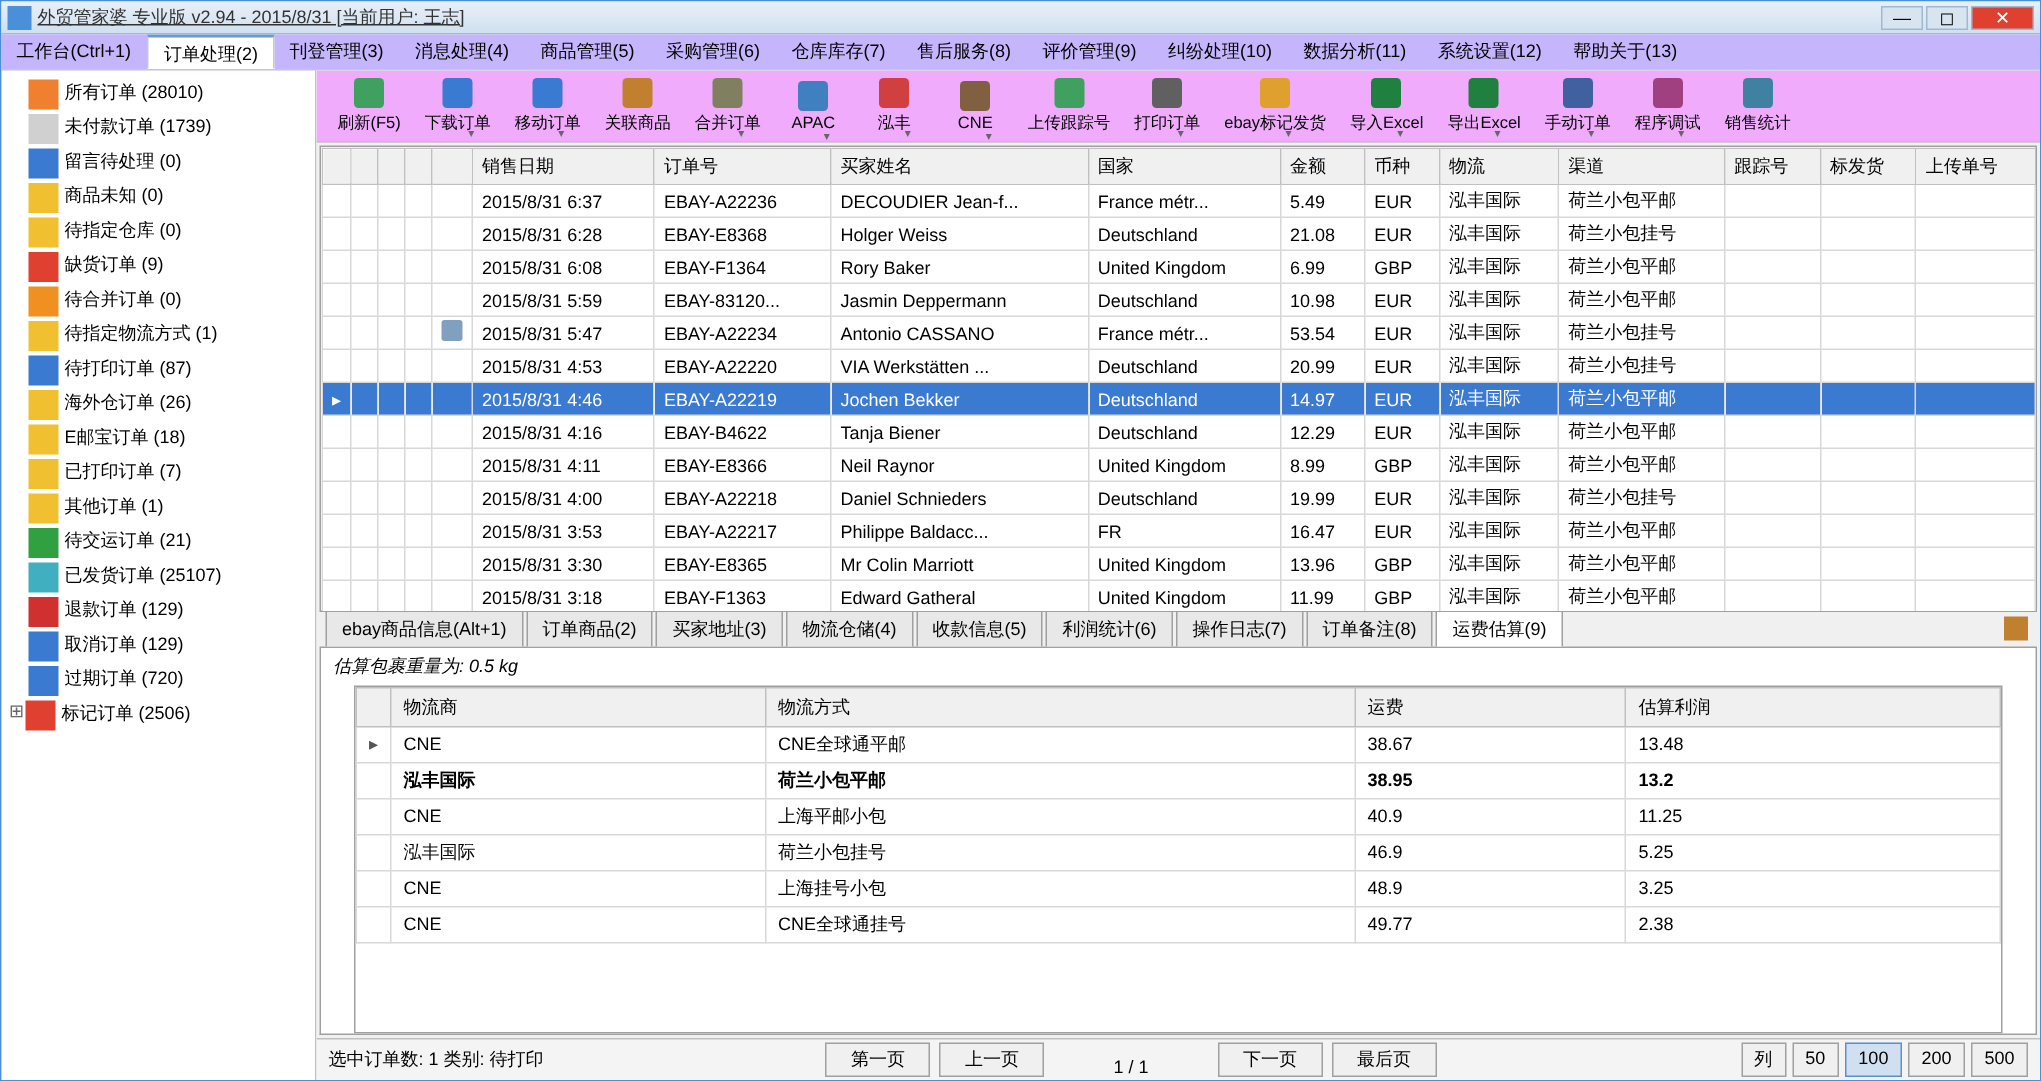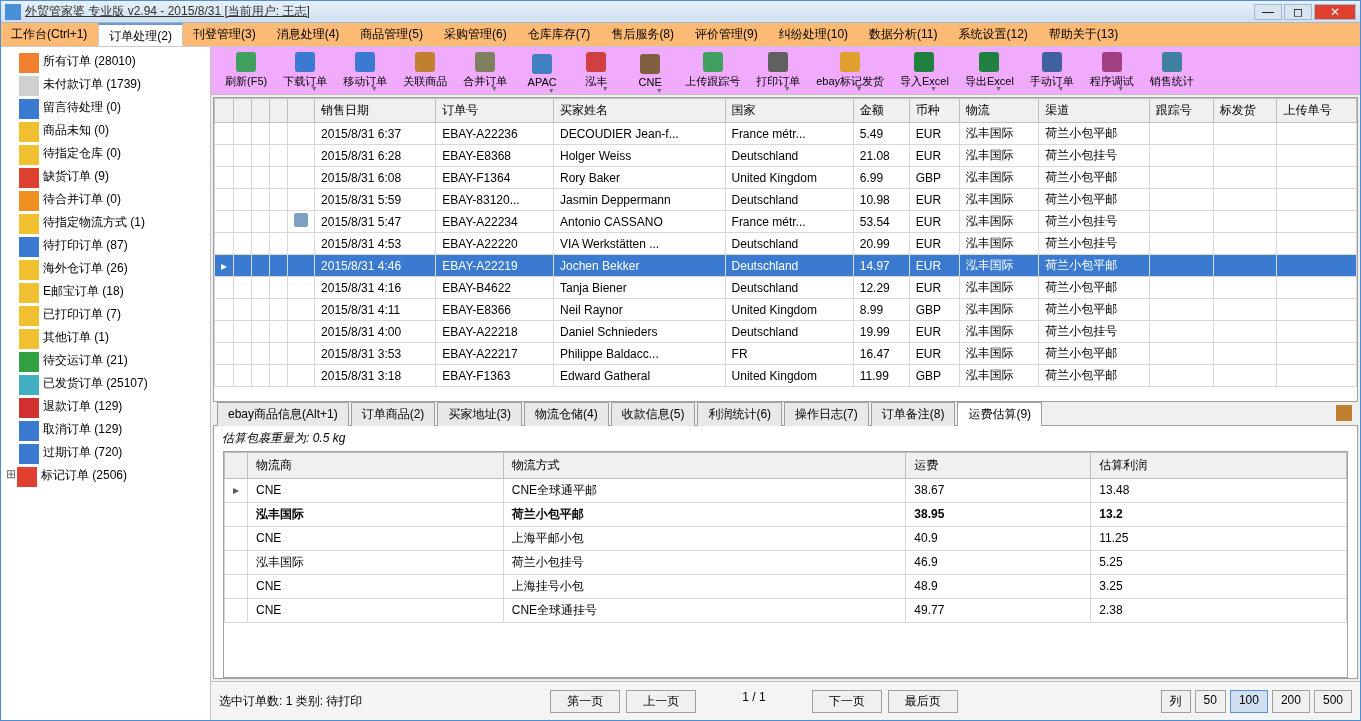--- a/index.html
+++ b/index.html
@@ -4,21 +4,21 @@
 <style>
 * { margin:0; padding:0; box-sizing:border-box; font-family:"Microsoft YaHei","SimSun",Arial,sans-serif; font-size:12px; }
 body { background:#f0f0f0; overflow:hidden; }
 .window { width:1361px; height:721px; display:flex; flex-direction:column; background:#fff; border:1px solid #4a90d9; }
 .titlebar { height:22px; background:linear-gradient(#e8f0f8,#d0e0f0); display:flex; align-items:center; padding:0 4px; border-bottom:1px solid #a0b8d0; }
 .titlebar .app-icon { width:16px; height:16px; background:#4a90d9; margin-right:4px; }
 .titlebar .title { flex:1; color:#333;text-decoration:underline; }
 .titlebar .winbtns { display:flex; gap:2px; }
 .winbtn { width:28px; height:16px; background:#d8e4f0; border:1px solid #a0b8d0; text-align:center; line-height:14px; cursor:pointer; }
 .winbtn.close { background:#e04030; color:#fff; width:42px; }
-.menubar { height:24px; background:#fdba74; border-bottom:1px solid #c8c8c8; display:flex; align-items:stretch; }
+.menubar { height:24px; background:#c4b5fd; border-bottom:1px solid #c8c8c8; display:flex; align-items:stretch; }
 .menubar .tab { padding:0 10px; line-height:23px; cursor:pointer; border-right:1px solid transparent; }
 .menubar .tab.active { background:#fff; border:1px solid #c8c8c8; border-bottom:1px solid #fff; border-top:2px solid #6a9ad0; }
 .main { flex:1; display:flex; overflow:hidden; }
 .sidebar { width:210px; background:#fff; border-right:1px solid #c0c0c0; overflow:auto; padding:4px 0; }
 .side-item { display:flex; align-items:flex-start; padding:2px 4px 2px 18px; cursor:pointer; height:23px; }
 .side-item .icon { width:20px; height:20px; margin-right:4px; display:inline-block; }
 .side-item.exp { padding-left:4px; }
 .side-item .expander { width:12px; text-align:center; color:#666; }
 .content { flex:1; display:flex; flex-direction:column; overflow:hidden; background:#f0f0f0; }
 .toolbar { height:48px; background:#f0abfc; border-bottom:1px solid #c0c0c0; display:flex; align-items:center; padding:0 8px; gap:4px; overflow:hidden; }
@@ -26,33 +26,33 @@
 .tbtn .ticon { width:20px; height:20px; background:#5a8fd0; border-radius:3px; margin-bottom:2px; position:relative; }
 .tbtn .tlabel { font-size:11px; white-space:nowrap; }
 .tbtn.dd::after { content:"▾"; font-size:8px; color:#666; position:absolute; margin-top:32px; margin-left:18px; }
 .grid-area { flex:1; display:flex; flex-direction:column; overflow:hidden; padding:2px; }
 .grid-wrap { flex:1.2; background:#fff; border:1px solid #a0a0a0; overflow:auto; position:relative; }
 table.grid { border-collapse:collapse; width:100%; font-family:"SimSun",monospace; }
 table.grid th { background:#f0f0f0; border:1px solid #c0c0c0; padding:3px 6px; text-align:left; font-weight:normal; font-size:12px; position:sticky; top:0; }
 table.grid td { border:1px solid #d8d8d8; padding:2px 6px; white-space:nowrap; overflow:hidden; font-size:12px; height:22px; }
 table.grid tr.sel td { background:#3a7ad0; color:#fff; }
 .row-ind { width:18px; text-align:center; color:#555; }
-.subtabs { height:24px; background:#f0f0f0; display:flex; align-items:flex-start; border-bottom:1px solid #a0a0a0; padding-left:4px; }
+.subtabs { height:24px; background:#f0f0f0; display:flex; align-items:center; border-bottom:1px solid #a0a0a0; padding-left:4px; }
 .subtab { padding:3px 10px; border:1px solid #a0a0a0; border-bottom:none; margin-right:2px; background:#e8e8e8; cursor:pointer; font-size:12px; }
 .subtab.active { background:#fff; }
 .subtabs .book-icon { margin-left:auto; margin-right:6px; width:16px; height:16px; background:#c08030; align-self:center; }
 .estimate-panel { flex:1; background:#fff; border:1px solid #a0a0a0; border-top:none; display:flex; flex-direction:column; overflow:hidden; }
 .est-header { padding:4px 8px;font-style:italic; }
-.est-grid-wrap { flex:1; overflow:auto; margin:0 9px; border:1px solid #a0a0a0; }
+.est-grid-wrap { flex:1; overflow:auto; margin:0 22px; border:1px solid #a0a0a0; }
 table.est { border-collapse:collapse; width:100%; }
 table.est th { background:#f0f0f0; border:1px solid #c0c0c0; padding:4px 8px; text-align:left; font-weight:normal; }
 table.est td { border:1px solid #d8d8d8; padding:3px 8px; height:22px; }
 table.est tr.bold td { font-weight:bold; }
-.statusbar { height:39px; background:#f4f4f4; border-top:1px solid #c0c0c0; display:flex; align-items:center; padding:0 8px; gap:8px; }
-.statusbar .pagers { margin-left:180px; display:flex; gap:6px; align-items:flex-start; }
+.statusbar { height:28px; background:#f4f4f4; border-top:1px solid #c0c0c0; display:flex; align-items:center; padding:0 8px; gap:8px; }
+.statusbar .pagers { margin-left:180px; display:flex; gap:6px; align-items:flex-end; }
 .pbtn { border:1px solid #a0a0a0; background:#f0f0f0; padding:2px 16px; cursor:pointer; }
 .statusbar .right { margin-left:auto; display:flex; gap:4px; }
 .szbtn { border:1px solid #a0a0a0; background:#f0f0f0; padding:2px 8px; cursor:pointer; }
 .szbtn.active { background:#d0e0f0; border-color:#5a8fd0; }
 
 .i-home{background:#f08030}.i-gray{background:#d0d0d0}.i-blue{background:#3a7ad0}.i-warn{background:#f0c030}.i-red{background:#e04030}.i-orange{background:#f09020}.i-star{background:#f0c030}.i-green{background:#30a040}.i-cyan{background:#40b0c0}.i-redbox{background:#d03030}
 .ticon.refresh{background:#40a060}.ticon.dl{background:#3a7ad0}.ticon.move{background:#3a7ad0}.ticon.link{background:#c08030}.ticon.merge{background:#808060}.ticon.globe{background:#4080c0}.ticon.ship{background:#d04040}.ticon.cne{background:#806040}.ticon.upload{background:#40a060}.ticon.print{background:#606060}.ticon.ebay{background:#e0a030}.ticon.excel{background:#208040}.ticon.hand{background:#4060a0}.ticon.debug{background:#a04080}.ticon.stats{background:#4080a0}
 .avatar-cell { width:16px; }
 .avatar { width:14px; height:14px; background:#80a0c0; border-radius:2px; display:inline-block; }
 </style>
@@ -456,20 +456,38 @@
                   <td></td>
                   <td></td>
                   <td></td>
                 </tr>
                 <tr>
                   <td class="row-ind"></td>
                   <td class="row-ind"></td>
                   <td class="row-ind"></td>
                   <td class="row-ind"></td>
                   <td class="avatar-cell"></td>
+                  <td>2015/8/31 3:30</td>
+                  <td>EBAY-E8365</td>
+                  <td>Mr Colin Marriott</td>
+                  <td>United Kingdom</td>
+                  <td>13.96</td>
+                  <td>GBP</td>
+                  <td>泓丰国际</td>
+                  <td>荷兰小包平邮</td>
+                  <td></td>
+                  <td></td>
+                  <td></td>
+                </tr>
+                <tr>
+                  <td class="row-ind"></td>
+                  <td class="row-ind"></td>
+                  <td class="row-ind"></td>
+                  <td class="row-ind"></td>
+                  <td class="avatar-cell"></td>
                   <td>2015/8/31 3:18</td>
                   <td>EBAY-F1363</td>
                   <td>Edward Gatheral</td>
                   <td>United Kingdom</td>
                   <td>11.99</td>
                   <td>GBP</td>
                   <td>泓丰国际</td>
                   <td>荷兰小包平邮</td>
                   <td></td>
                   <td></td>

